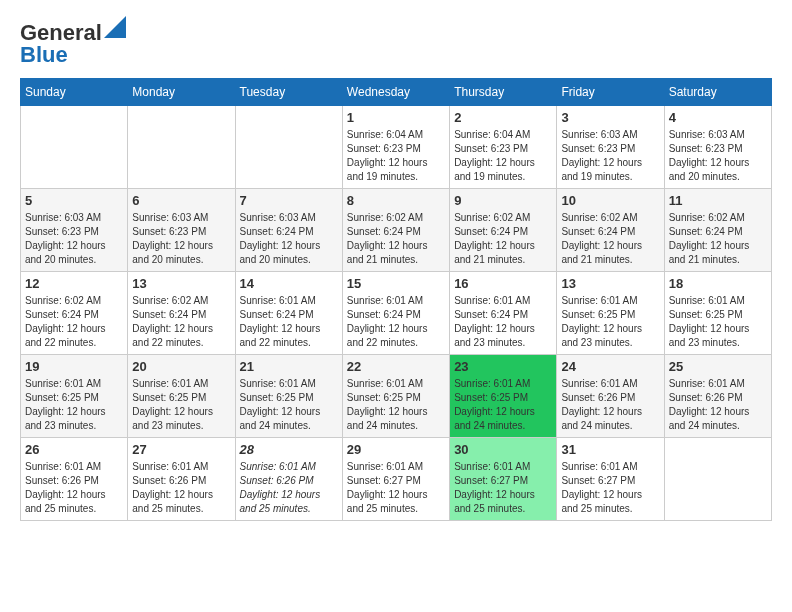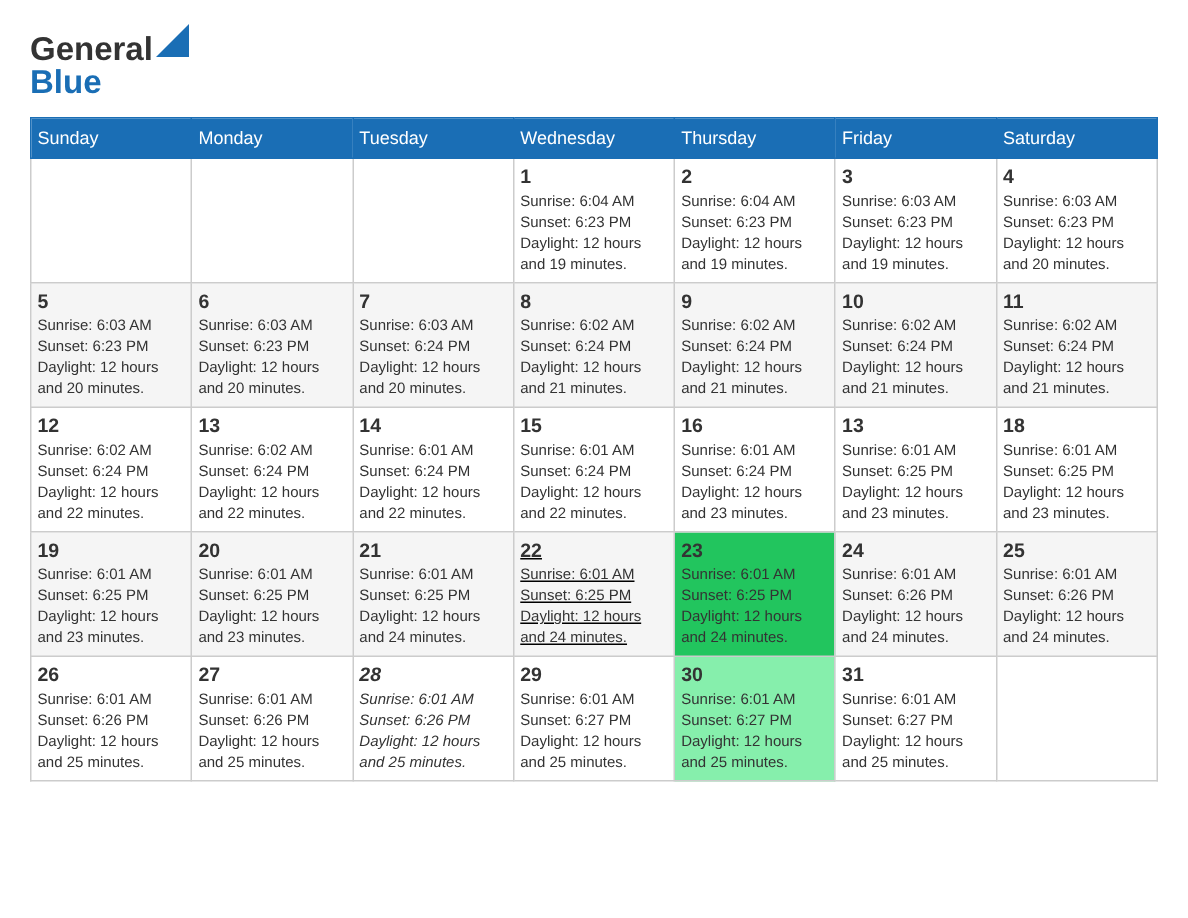--- a/index.html
+++ b/index.html
@@ -261,21 +261,21 @@
 Daylight: 12 hours
 and 23 minutes.</div>
           </td>
           <td style="background: rgb(245, 245, 245);">
             <span class="day-number">21</span>
             <div class="day-info" style="white-space: pre-line;">Sunrise: 6:01 AM
 Sunset: 6:25 PM
 Daylight: 12 hours
 and 24 minutes.</div>
           </td>
-          <td style="background: rgb(245, 245, 245); text-decoration: underline;">
+          <td style="background: rgb(245, 245, 245);">
             <span class="day-number">22</span>
             <div class="day-info" style="white-space: pre-line;">Sunrise: 6:01 AM
 Sunset: 6:25 PM
 Daylight: 12 hours
 and 24 minutes.</div>
           </td>
           <td style="background: #22c55e;">
             <span class="day-number">23</span>
             <div class="day-info" style="white-space: pre-line;">Sunrise: 6:01 AM
 Sunset: 6:25 PM

